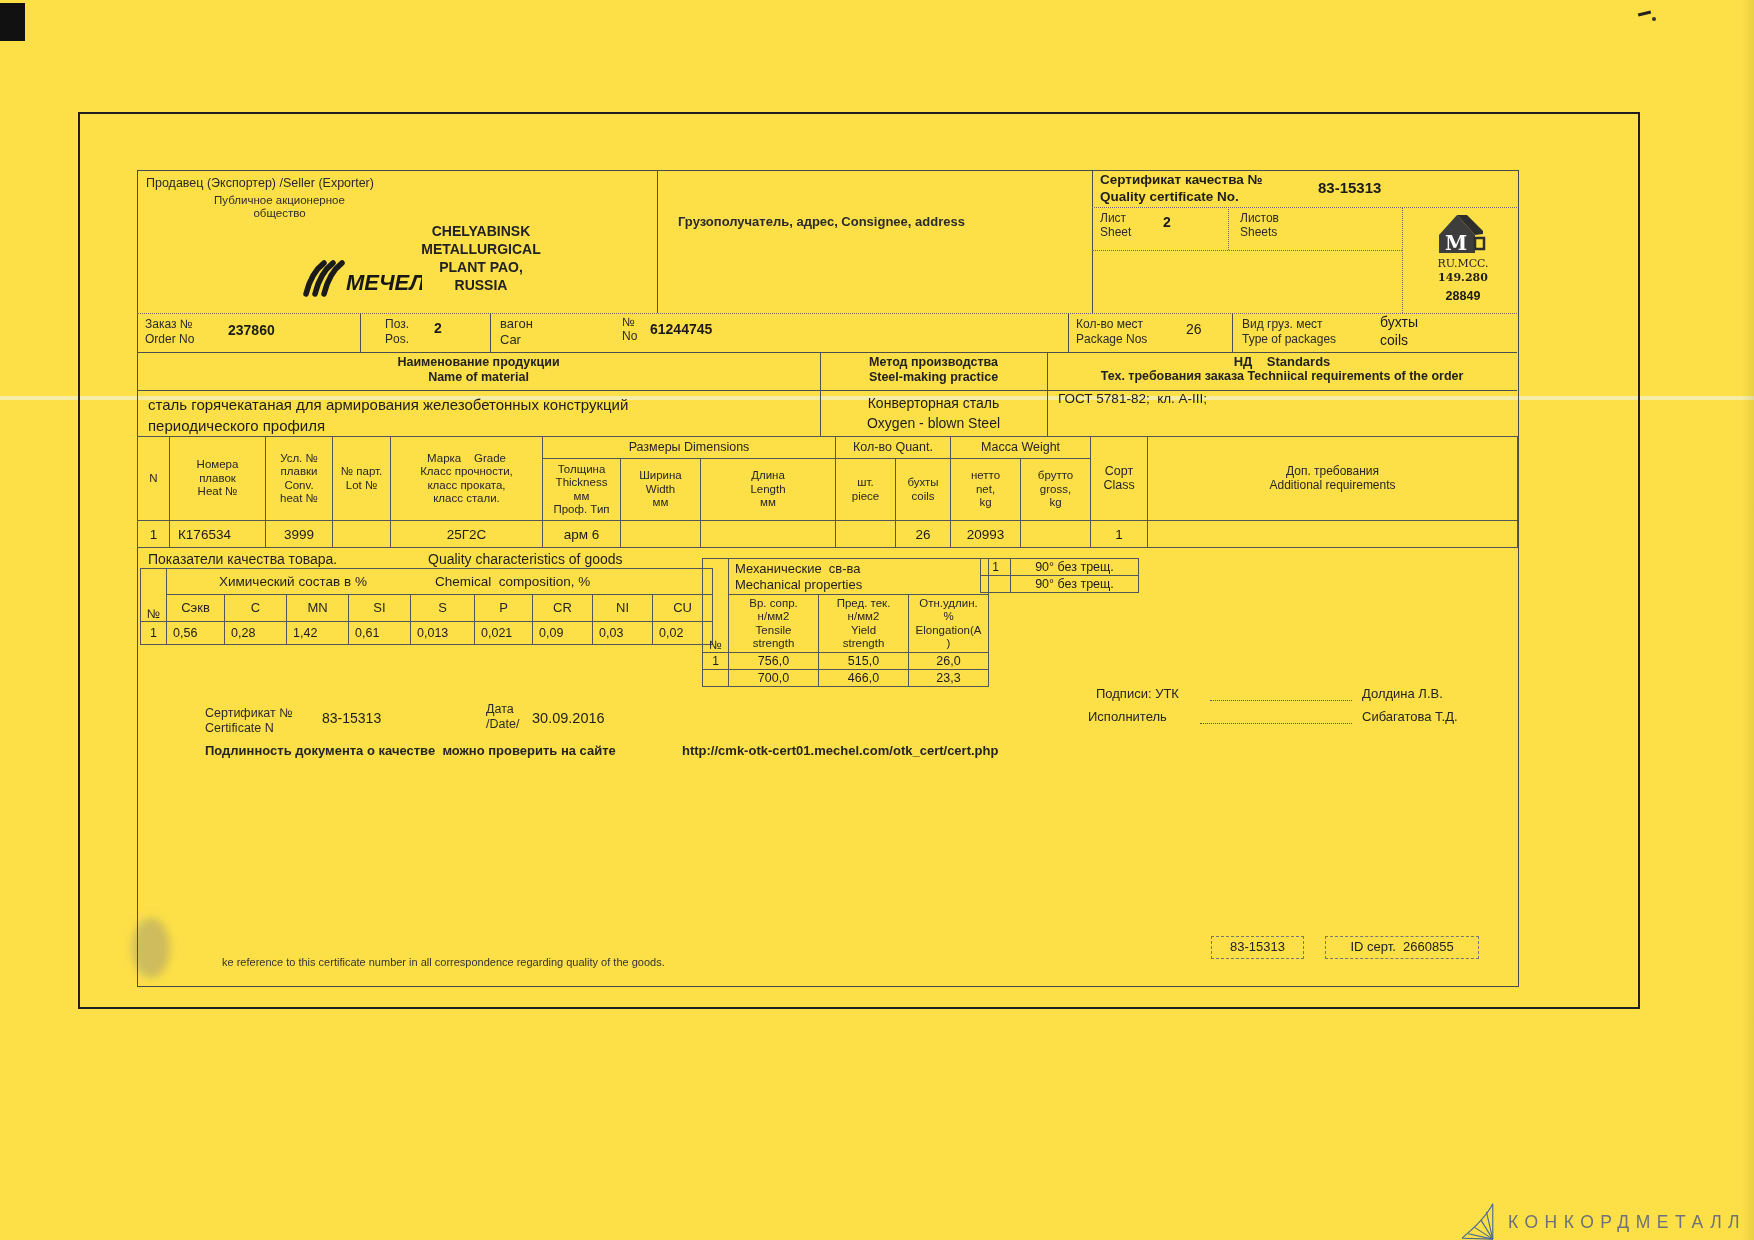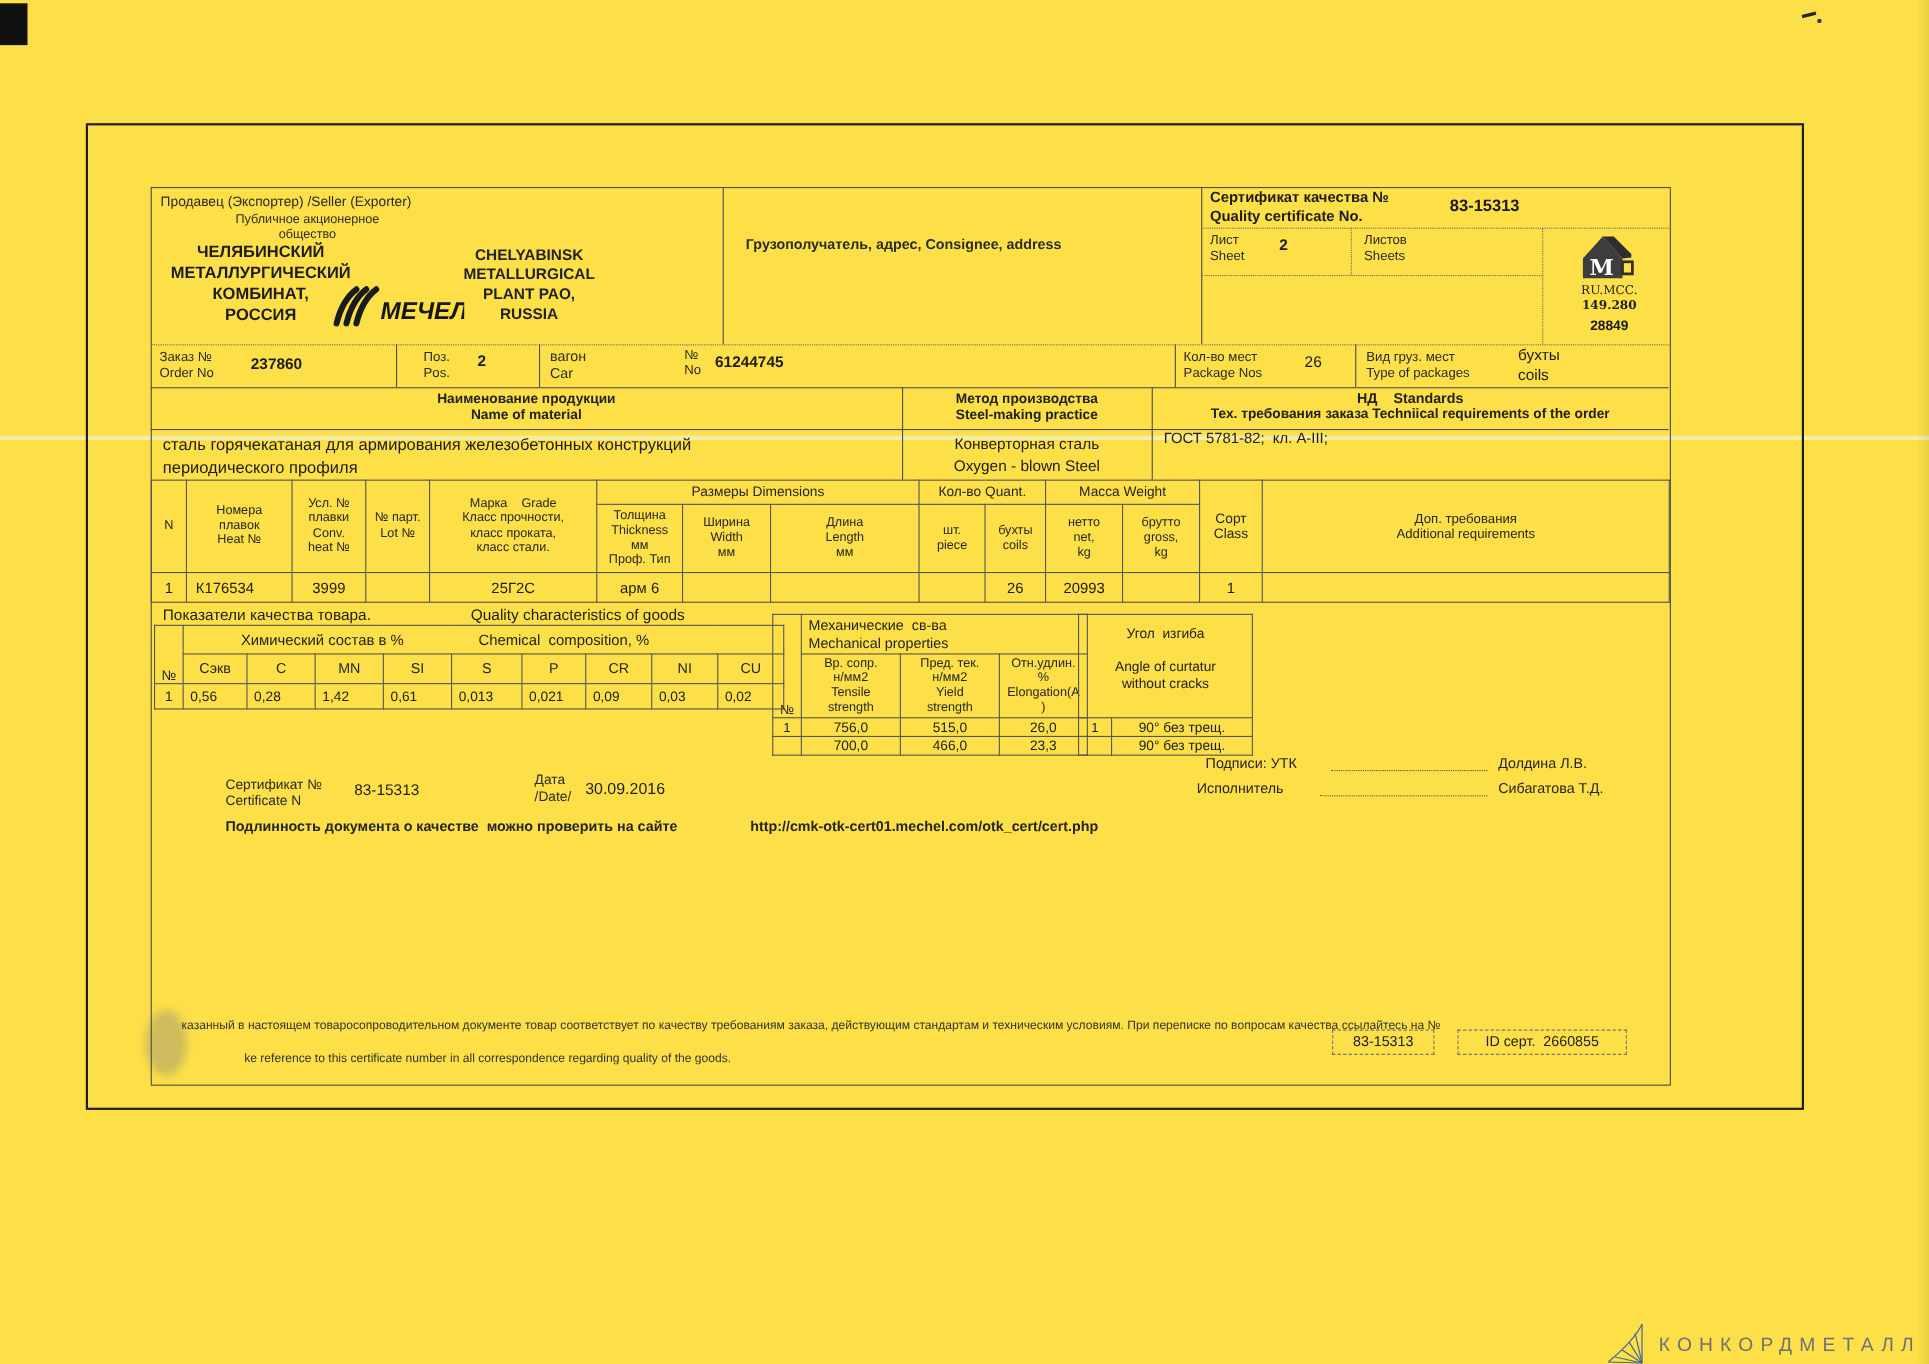--- a/index.html
+++ b/index.html
@@ -36,24 +36,20 @@
 
   <div class="abs" style="left:137px;top:170px;width:1380px;height:815px;border:1.5px solid #4a4a4a;"></div>
 
   <div class="vline" style="left:657px;top:170px;height:143px;"></div>
   <div class="vline" style="left:1092px;top:170px;height:143px;"></div>
   <div class="dotline" style="left:137px;top:313px;width:1380px;"></div>
 
   <div class="abs lbl" data-bind="seller.label" style="left:146px;top:176px;font-size:12.5px;">Продавец (Экспортер) /Seller (Exporter)</div>
   <div class="abs ctr" data-bind="seller.org_type" style="left:192px;top:194px;width:175px;font-size:11.5px;line-height:13px;color:#2d2d2d;">Публичное акционерное
 общество</div>
-  <div class="abs ctr bold" data-bind="seller.name_ru" style="left:138px;top:220px;width:198px;font-size:15px;line-height:19px;color:#1d1d1d;">ЧЕЛЯБИНСКИЙ
-МЕТАЛЛУРГИЧЕСКИЙ
-КОМБИНАТ,
-РОССИЯ</div>
   <svg class="abs" style="left:300px;top:258px;" width="122" height="40" viewBox="0 0 122 40">
     <g fill="none" stroke="#1b1b1b" stroke-width="5.5" stroke-linecap="round">
       <path d="M6,36 Q11,15 24,5"></path>
       <path d="M15,36 Q20,15 33,5"></path>
       <path d="M24,36 Q29,15 42,5"></path>
     </g>
     <text x="46" y="32" font-size="22" font-style="italic" font-weight="bold" fill="#171717" data-bind="seller.logo_text">МЕЧЕЛ</text>
   </svg>
   <div class="abs ctr bold" data-bind="seller.name_en" style="left:405px;top:222px;width:152px;font-size:14px;line-height:18px;color:#222;">CHELYABINSK
 METALLURGICAL
@@ -299,26 +295,20 @@
     </tr>
   </tbody>
     </table>
 
   <table class="abs" style="left:980px;top:558px;width:158px;">
     <colgroup>
         <col style="width:30px">
         <col style="width:128px">
       </colgroup>
     <tbody>
-        <tr style="height:94px;">
-      <th colspan="2" class="ctr" data-bind="quality.bend.title" style="vertical-align:top;padding-top:10px;font-size:12.5px;line-height:15px;color:#1e1e1e;">Угол  изгиба
-
-Angle of curtatur
-without cracks</th>
-    </tr>
     <tr style="height:17px;">
       <td class="dt" data-bind="quality.bend.rows.0.no" style="font-size:12px;">1</td>
       <td class="dt" data-bind="quality.bend.rows.0.value" style="font-size:12.5px;">90° без трещ.</td>
     </tr>
     <tr style="height:17px;">
       <td class="dt" data-bind="quality.bend.rows.1.no" style="font-size:12px;"></td>
       <td class="dt" data-bind="quality.bend.rows.1.value" style="font-size:12.5px;">90° без трещ.</td>
     </tr>
   </tbody>
     </table>
@@ -332,21 +322,20 @@
 
   <div class="abs" data-bind="cert_footer.cert_label" style="left:205px;top:706px;font-size:12.5px;line-height:15px;color:#2a2a2a;">Сертификат №
 Certificate N</div>
   <div class="abs" data-bind="cert_footer.cert_value" style="left:322px;top:710px;font-size:14px;color:#1d1d1d;">83-15313</div>
   <div class="abs" data-bind="cert_footer.date_label" style="left:486px;top:702px;font-size:12.5px;line-height:15px;color:#2a2a2a;">Дата
 /Date/</div>
   <div class="abs" data-bind="cert_footer.date_value" style="left:532px;top:710px;font-size:14.5px;color:#1d1d1d;">30.09.2016</div>
   <div class="abs bold" data-bind="cert_footer.verify_text" style="left:205px;top:743px;font-size:13px;color:#242424;">Подлинность документа о качестве  можно проверить на сайте</div>
   <div class="abs bold" data-bind="cert_footer.verify_url" style="left:682px;top:743px;font-size:13px;color:#242424;">http://cmk-otk-cert01.mechel.com/otk_cert/cert.php</div>
 
-  <div class="abs" data-bind="legal.line1_ru" style="left:165px;top:926px;width:1180px;font-size:11px;color:#333;white-space:nowrap;overflow:hidden;">казанный в настоящем товаросопроводительном документе товар соответствует по качеству требованиям заказа, действующим стандартам и техническим условиям. При переписке по вопросам качества ссылайтесь на №</div>
   <div class="abs" data-bind="legal.line3_en" style="left:186px;top:956px;width:900px;font-size:11px;color:#333;white-space:nowrap;overflow:hidden;padding-left:36px;">ke reference to this certificate number in all correspondence regarding quality of the goods.</div>
   <div class="abs ctr" data-bind="legal.box_number" style="left:1211px;top:936px;width:91px;height:19px;border:1px dashed #777;font-size:13px;color:#222;padding-top:2px;">83-15313</div>
   <div class="abs ctr" data-bind="legal.box_id" style="left:1325px;top:936px;width:152px;height:19px;border:1px dashed #777;font-size:13px;color:#222;padding-top:2px;">ID серт.  2660855</div>
 
   <svg class="abs" style="left:1458px;top:1202px;" width="46" height="38" viewBox="0 0 46 42">
     <g stroke="#44669b" stroke-width="1.2" fill="none">
       <path d="M36,2 C29,16 14,30 2,40"></path>
       <path d="M36,2 L36,41"></path>
       <path d="M36,41 L2,40"></path>
       <path d="M36,41 L9,35"></path>

